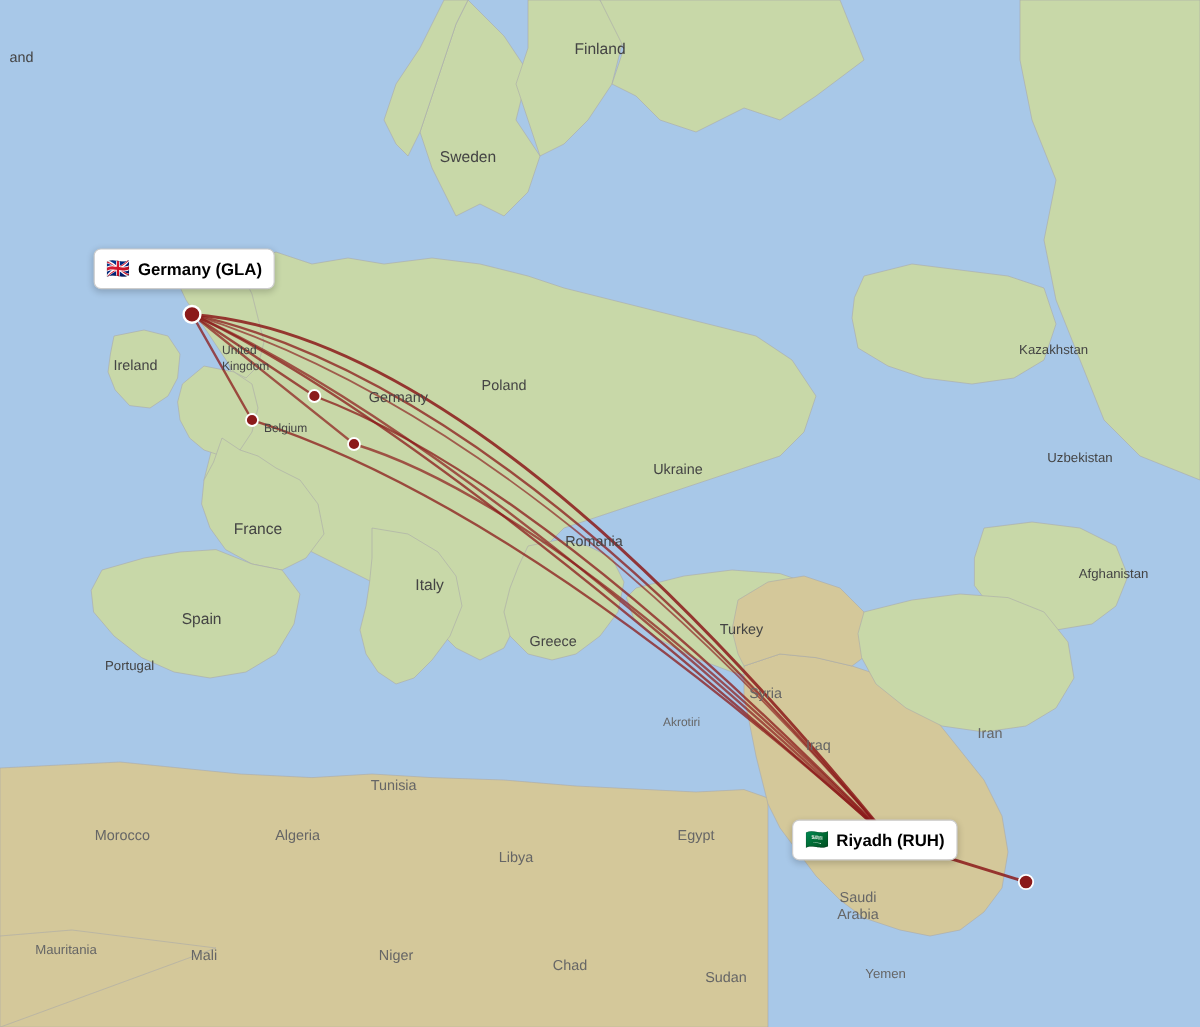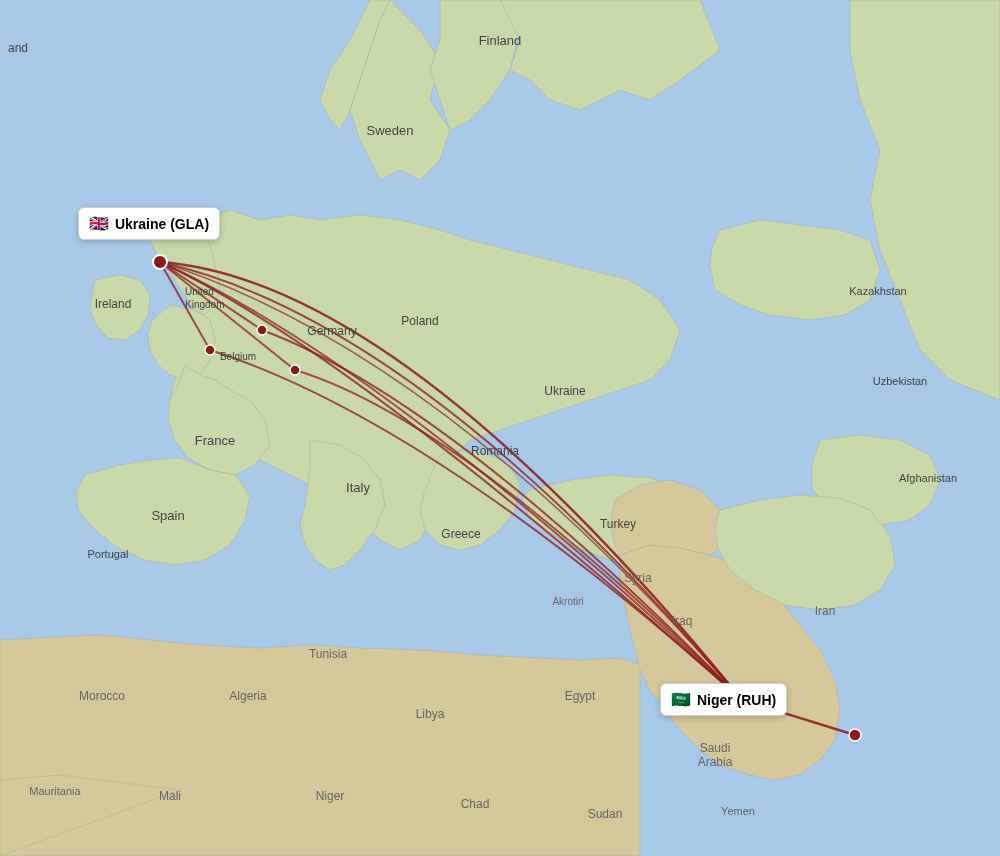--- a/index.html
+++ b/index.html
@@ -147,20 +147,20 @@
     <text x="878" y="295" text-anchor="middle" font-size="11" fill="#444" font-family="Arial">Kazakhstan</text>
     <text x="900" y="385" text-anchor="middle" font-size="11" fill="#444" font-family="Arial">Uzbekistan</text>
     <text x="928" y="482" text-anchor="middle" font-size="11" fill="#444" font-family="Arial">Afghanistan</text>
     <text x="55" y="795" text-anchor="middle" font-size="11" fill="#666" font-family="Arial">Mauritania</text>
     <text x="738" y="815" text-anchor="middle" font-size="11" fill="#666" font-family="Arial">Yemen</text>
     <text x="18" y="52" text-anchor="middle" font-size="12" fill="#444" font-family="Arial">and</text>
   </svg>
 
   <div class="airport-tooltip" style="left: 78px; top: 207px;">
     <span class="flag-emoji">🇬🇧</span>
-    <span>Ukraine (GLA)</span>
+    <span>Germany (GLA)</span>
   </div>
 
   <div class="airport-tooltip" style="left: 660px; top: 683px;">
     <span class="flag-emoji">🇸🇦</span>
-    <span>Niger (RUH)</span>
+    <span>Riyadh (RUH)</span>
   </div>
 </div>
 
 </body></html>

